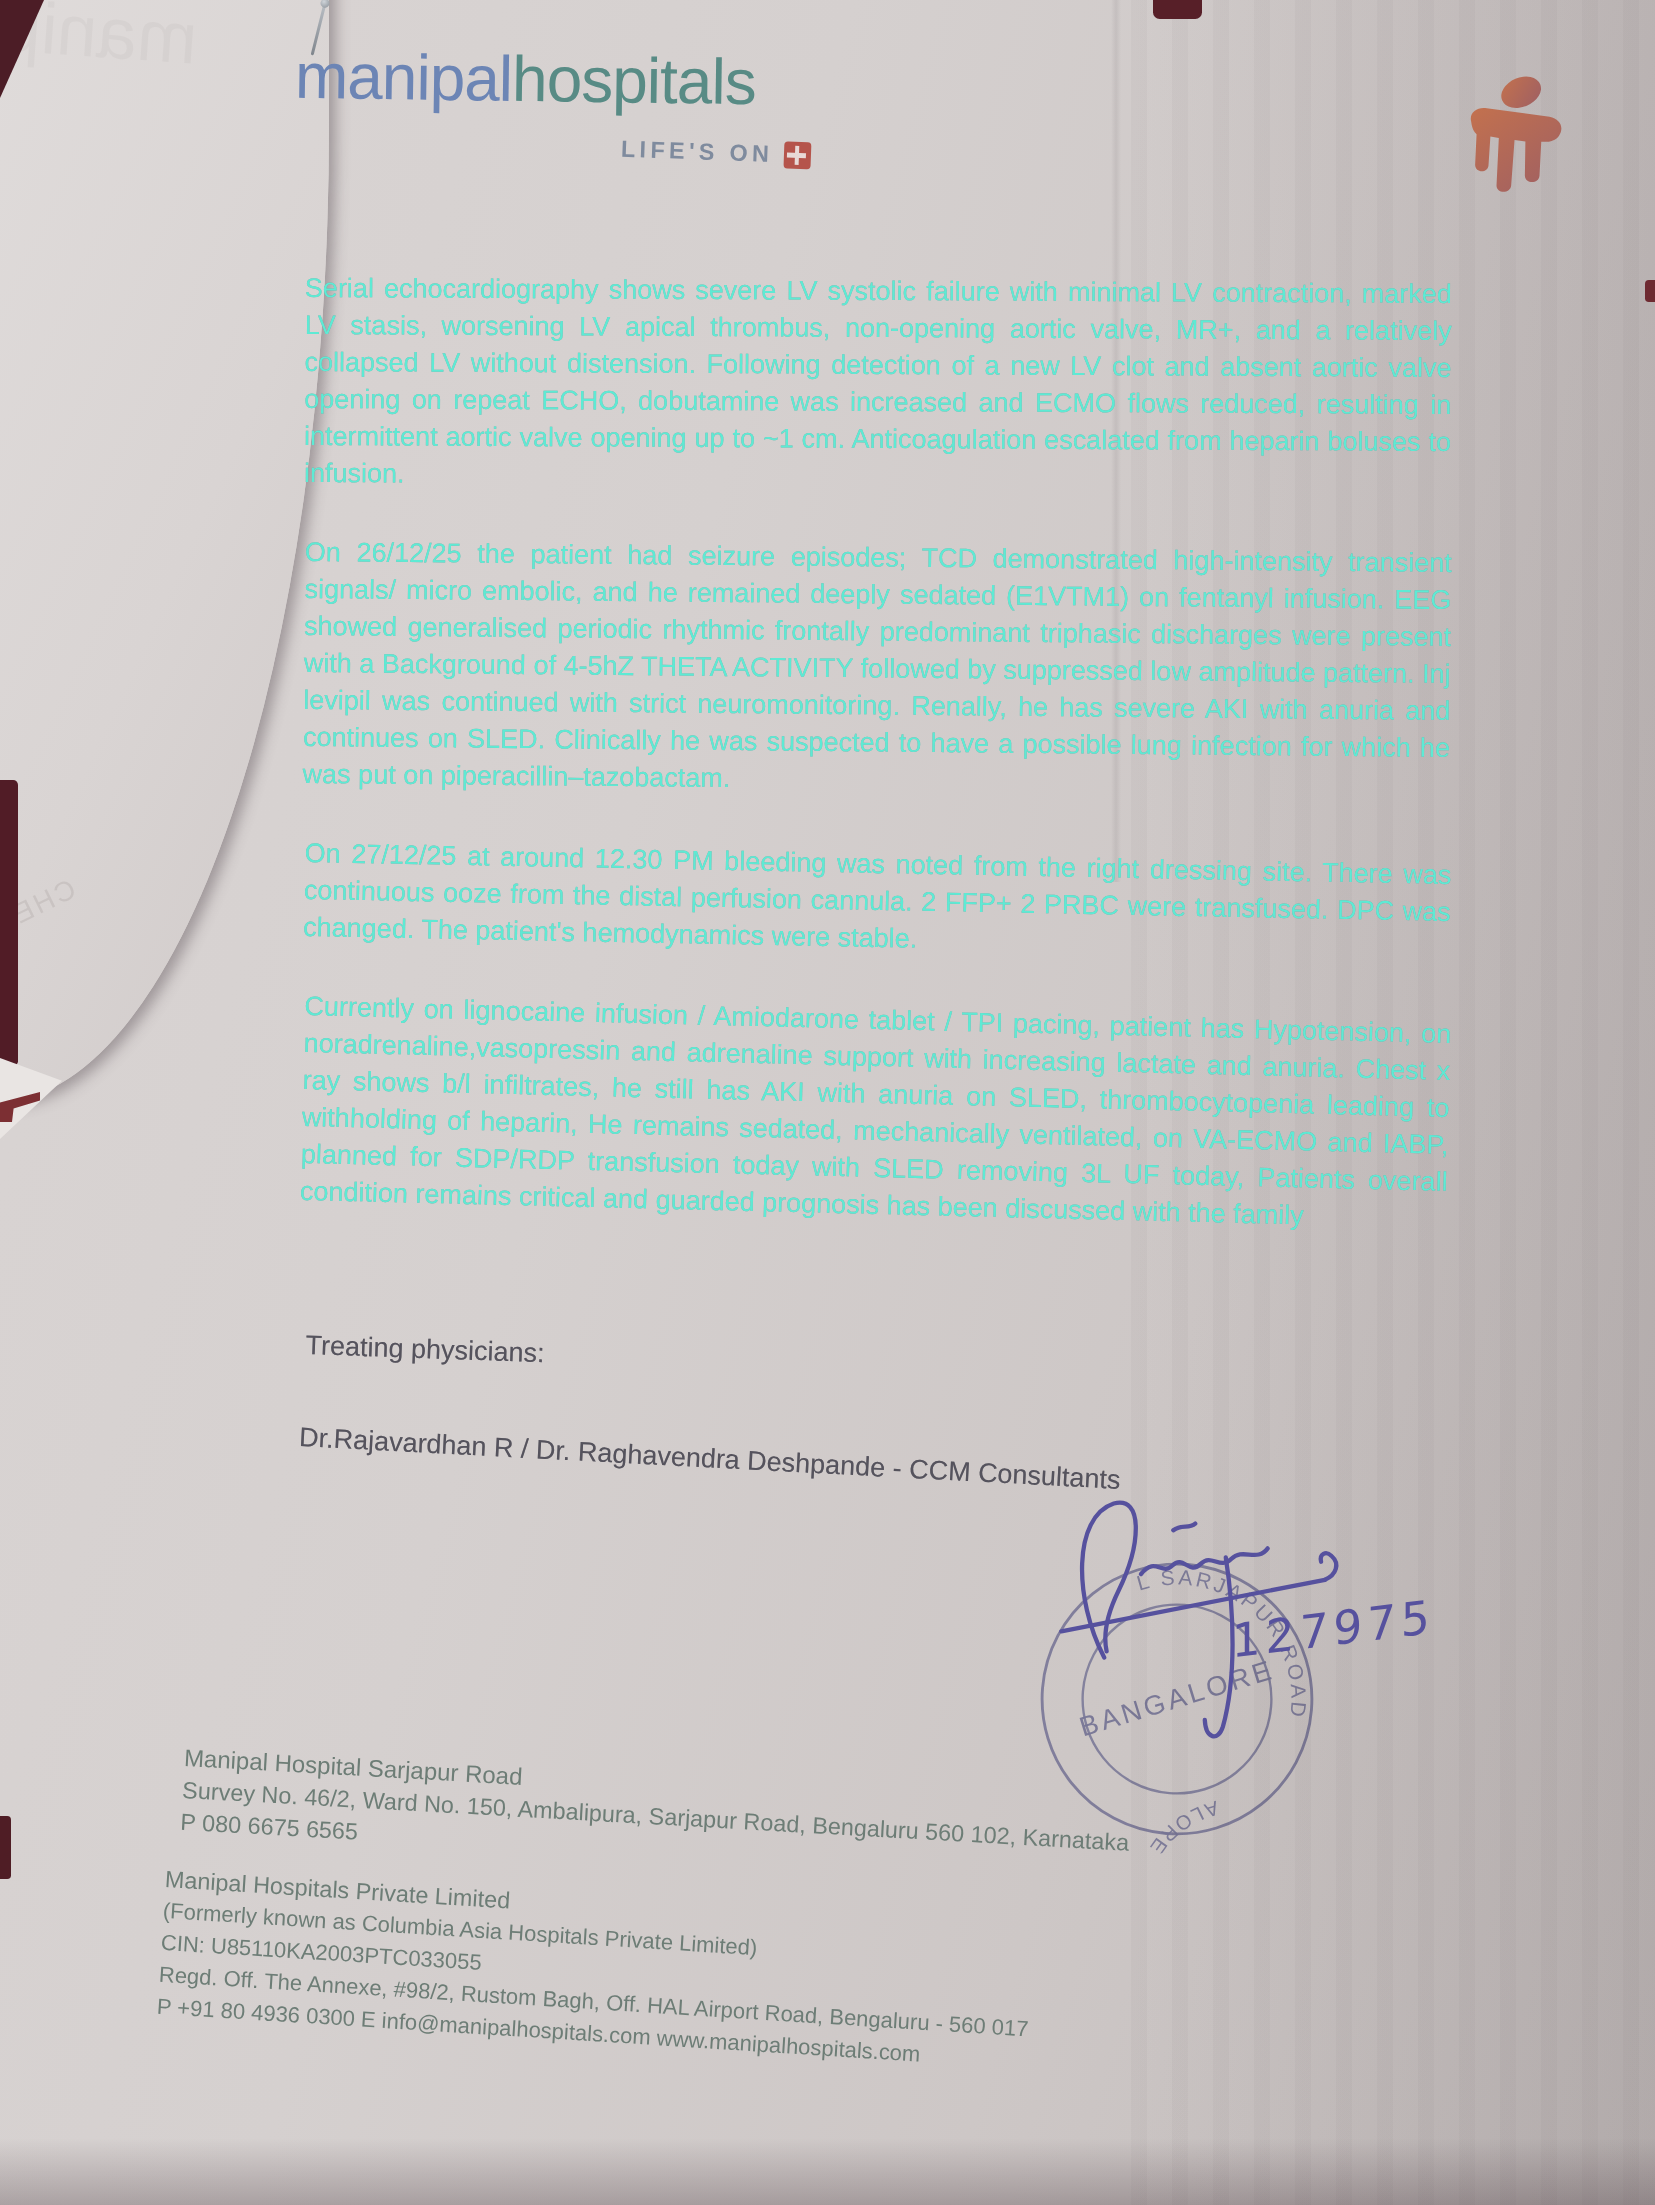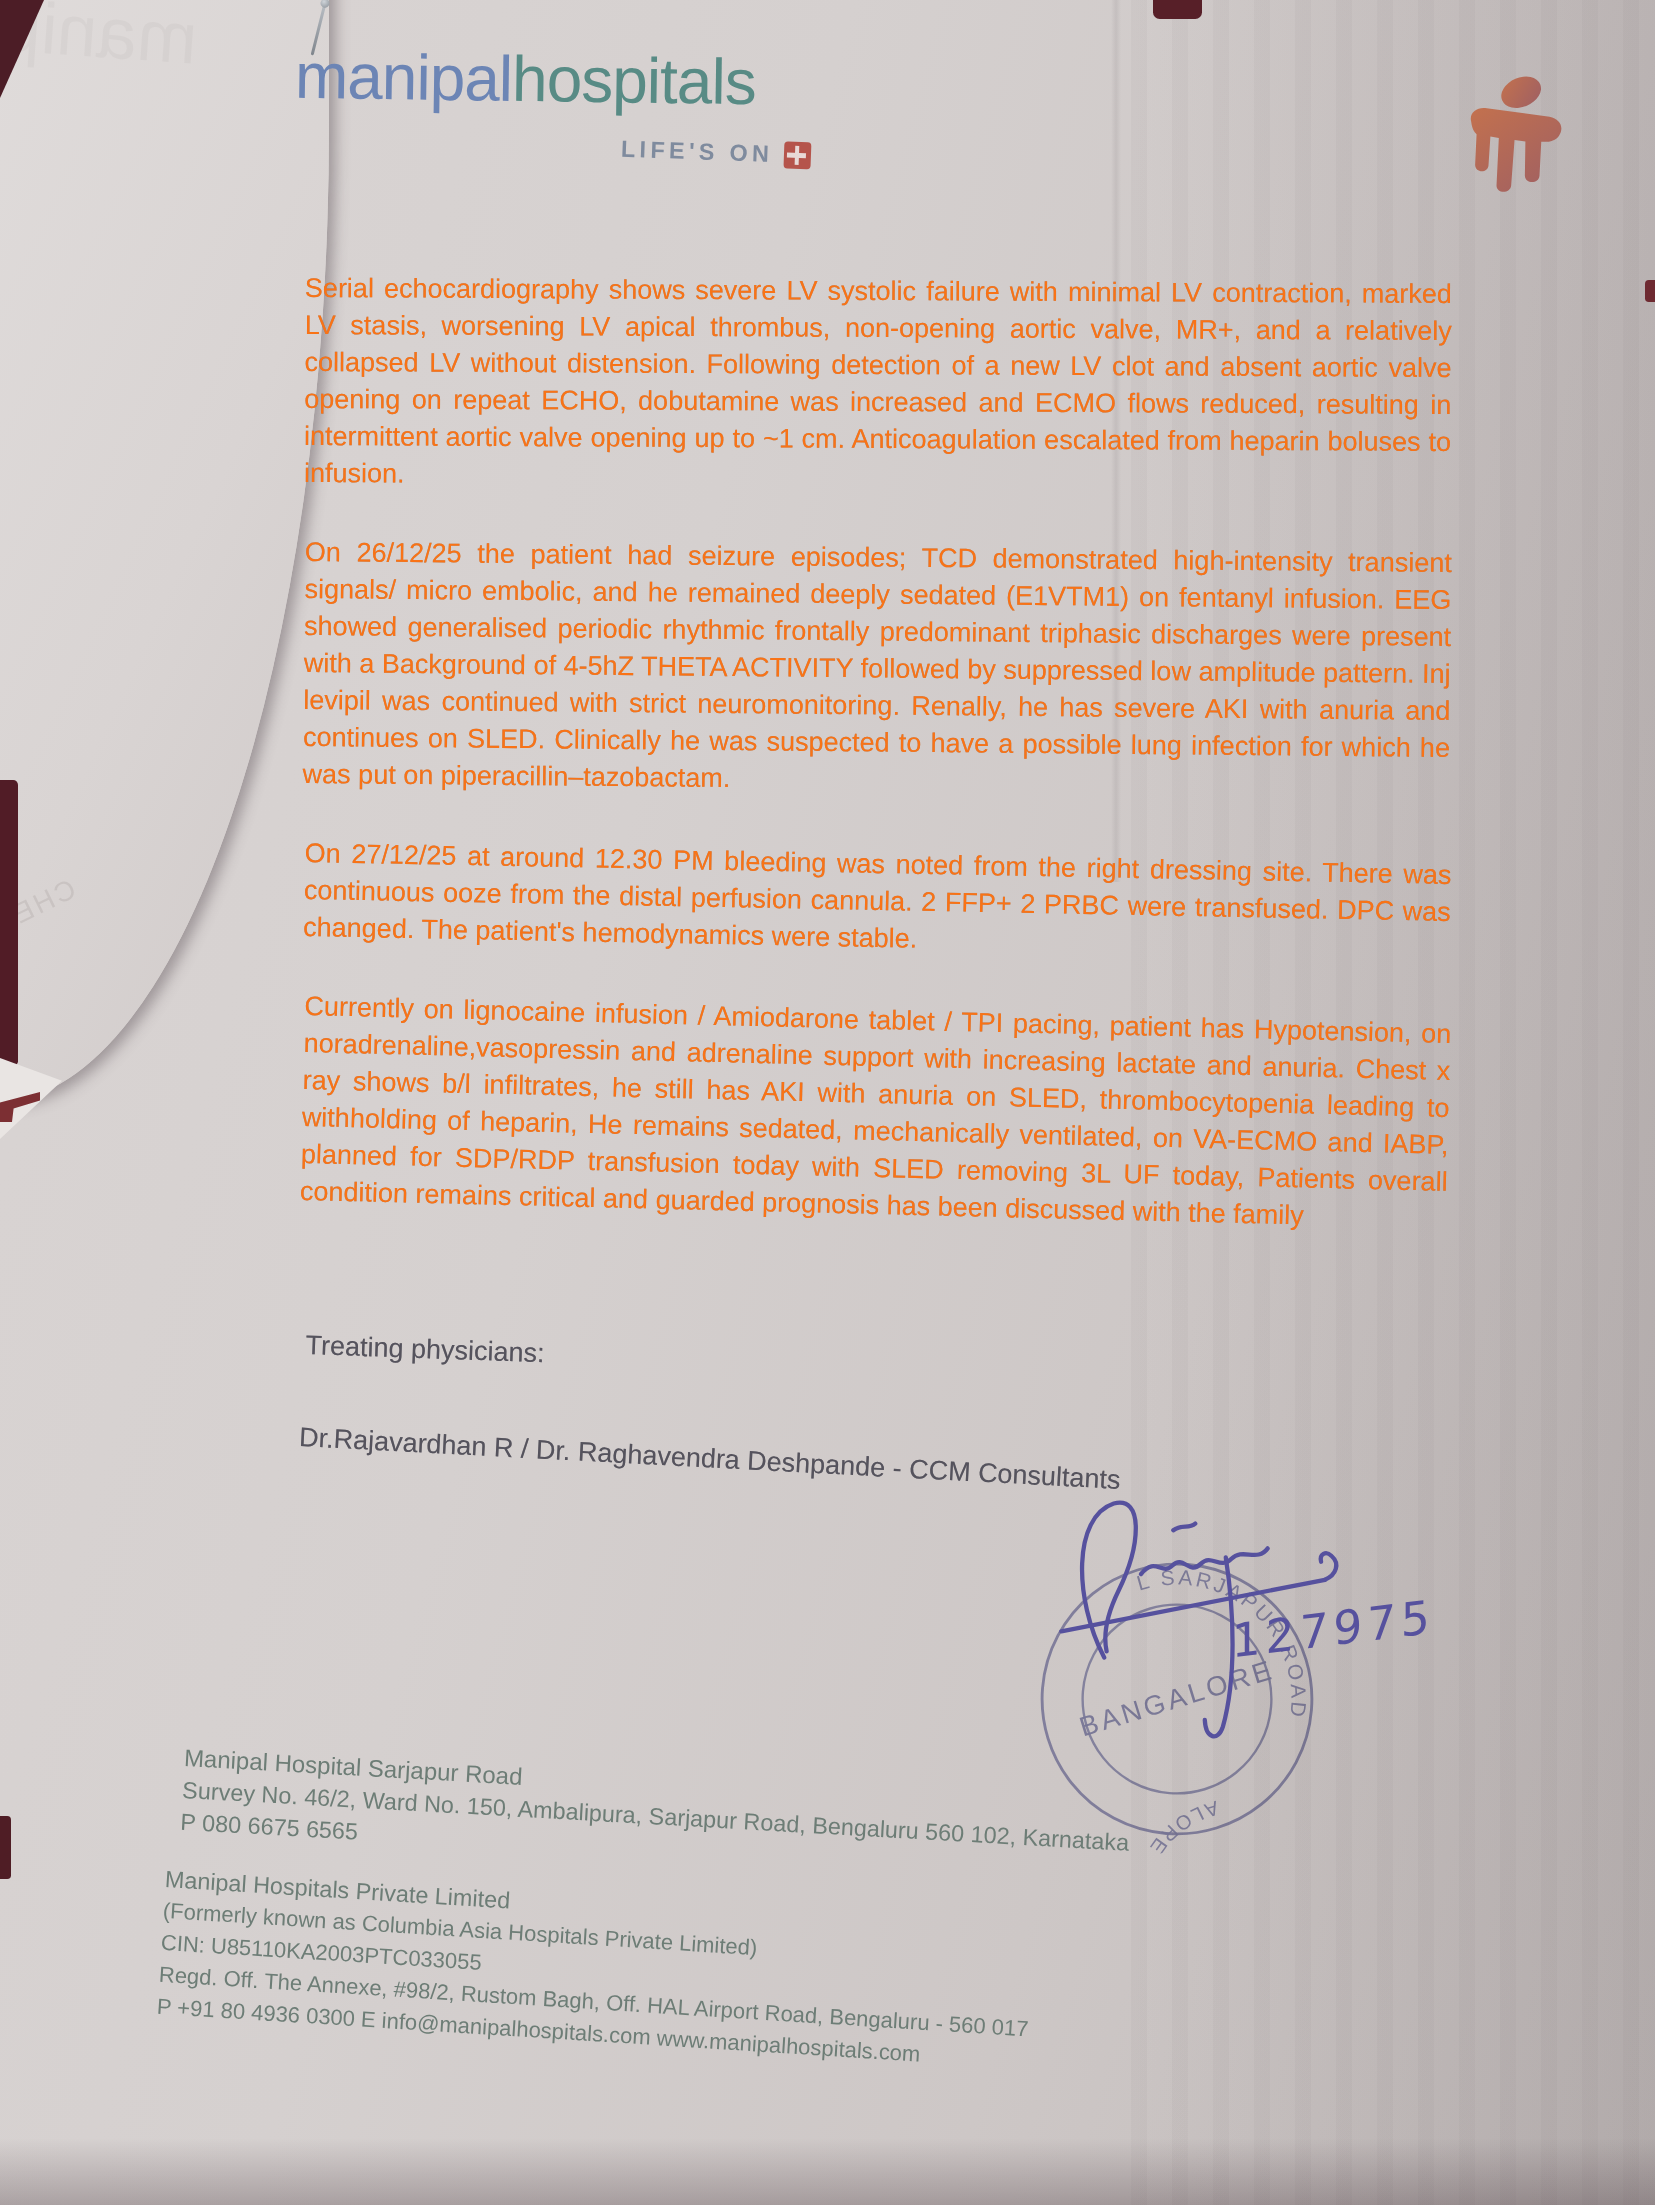--- a/index.html
+++ b/index.html
@@ -47,21 +47,21 @@
   .cross-block:after{content:"";position:absolute;left:3.8px;top:11px;width:19px;height:4.8px;background:#e8d9d6;}
 
   .mark-icon{position:absolute;left:1456px;top:66px;transform:rotate(5deg);}
 
   .pin{position:absolute;left:317px;top:2.9px;transform:rotate(14deg);}
   .pin .shaft{width:3.3px;height:53px;background:linear-gradient(180deg,#b9bec4,#80868d);border-radius:1.9px;}
   .pin .head{position:absolute;left:-2.9px;top:-4.8px;width:9px;height:9px;border-radius:50%;
              background:radial-gradient(circle at 35% 35%,#cfd4d9,#888e95);}
 
   
-  .body-text{position:absolute;left:305px;top:270px;width:1147px;color:#f97316;
+  .body-text{position:absolute;left:305px;top:270px;width:1147px;color:#5eead4;
              font-size:27px;line-height:37px;text-align:justify;
              text-shadow:0 0 0.5px rgba(84,82,92,.45);}
   .body-text p{margin:0 0 42px 0;transform-origin:left top;}
   .p1{transform:rotate(.3deg);}
   .p2{transform:rotate(.55deg);}
   .p3{transform:rotate(1.1deg);}
   .p4{transform:rotate(1.4deg);}
 
   .treating{position:absolute;left:306px;top:1330px;font-size:27px;color:#55535d;
             transform:rotate(2deg);transform-origin:left top;text-shadow:0 0 0.5px rgba(84,82,92,.45);}

